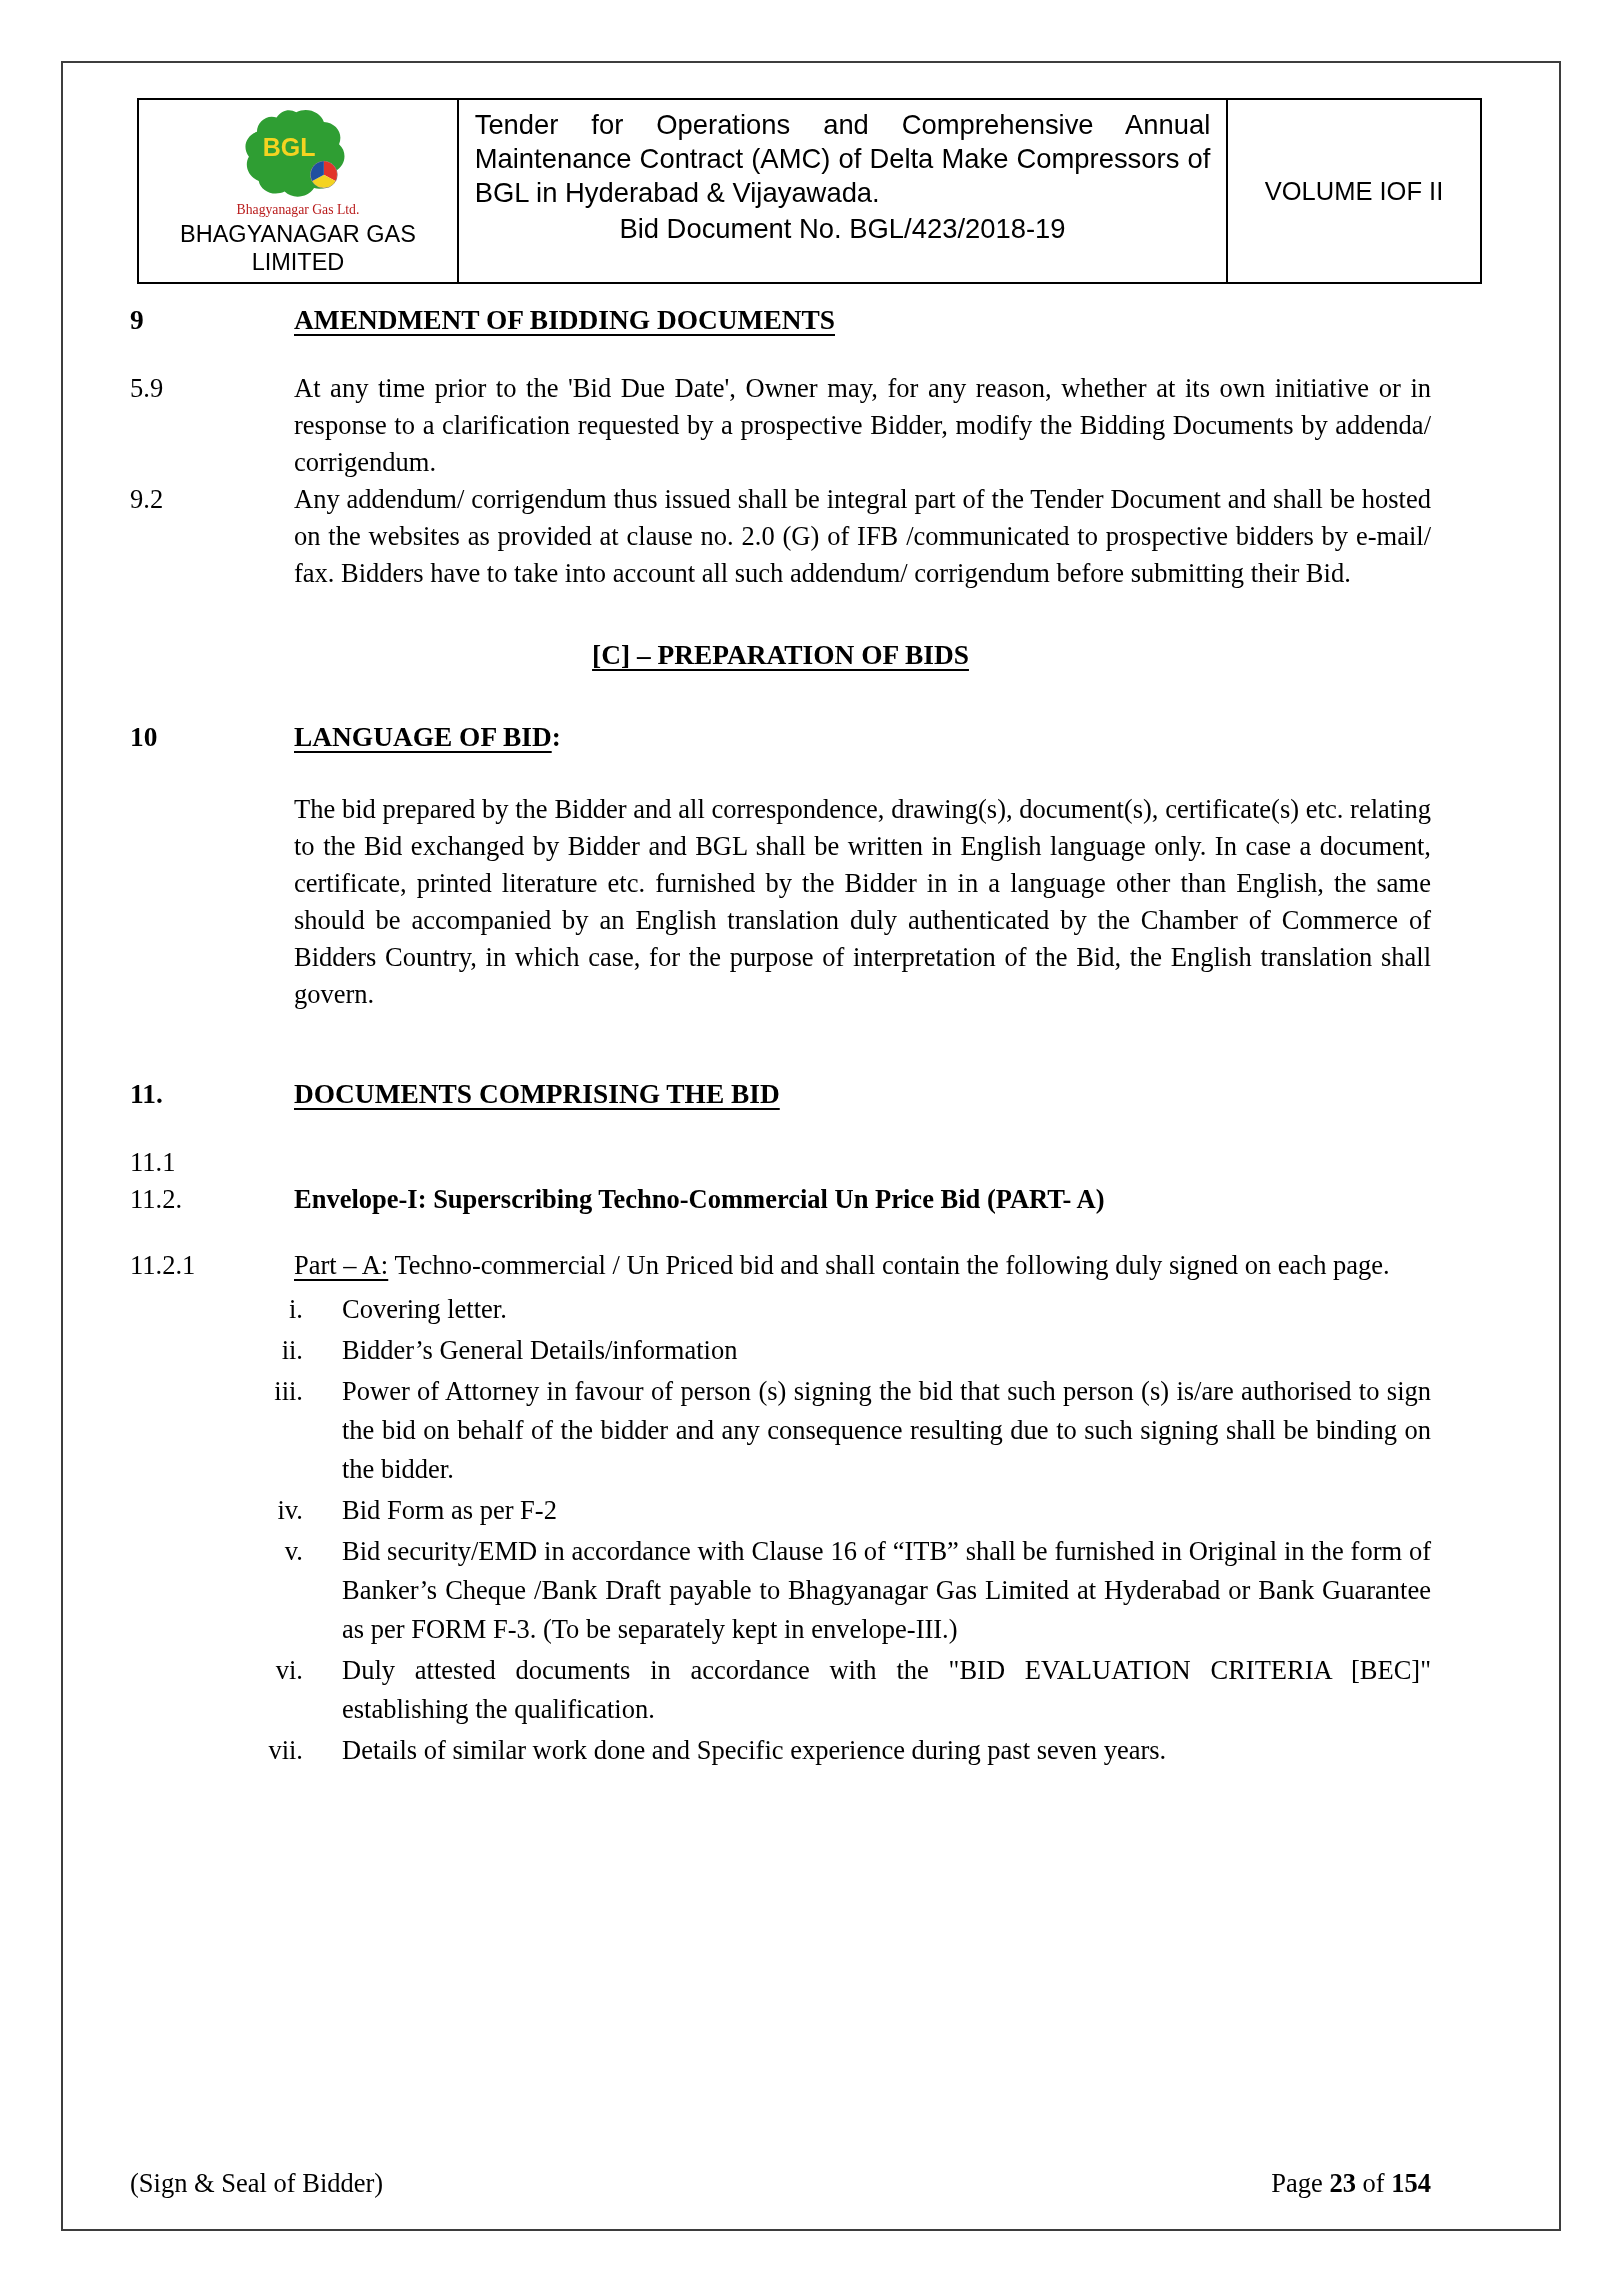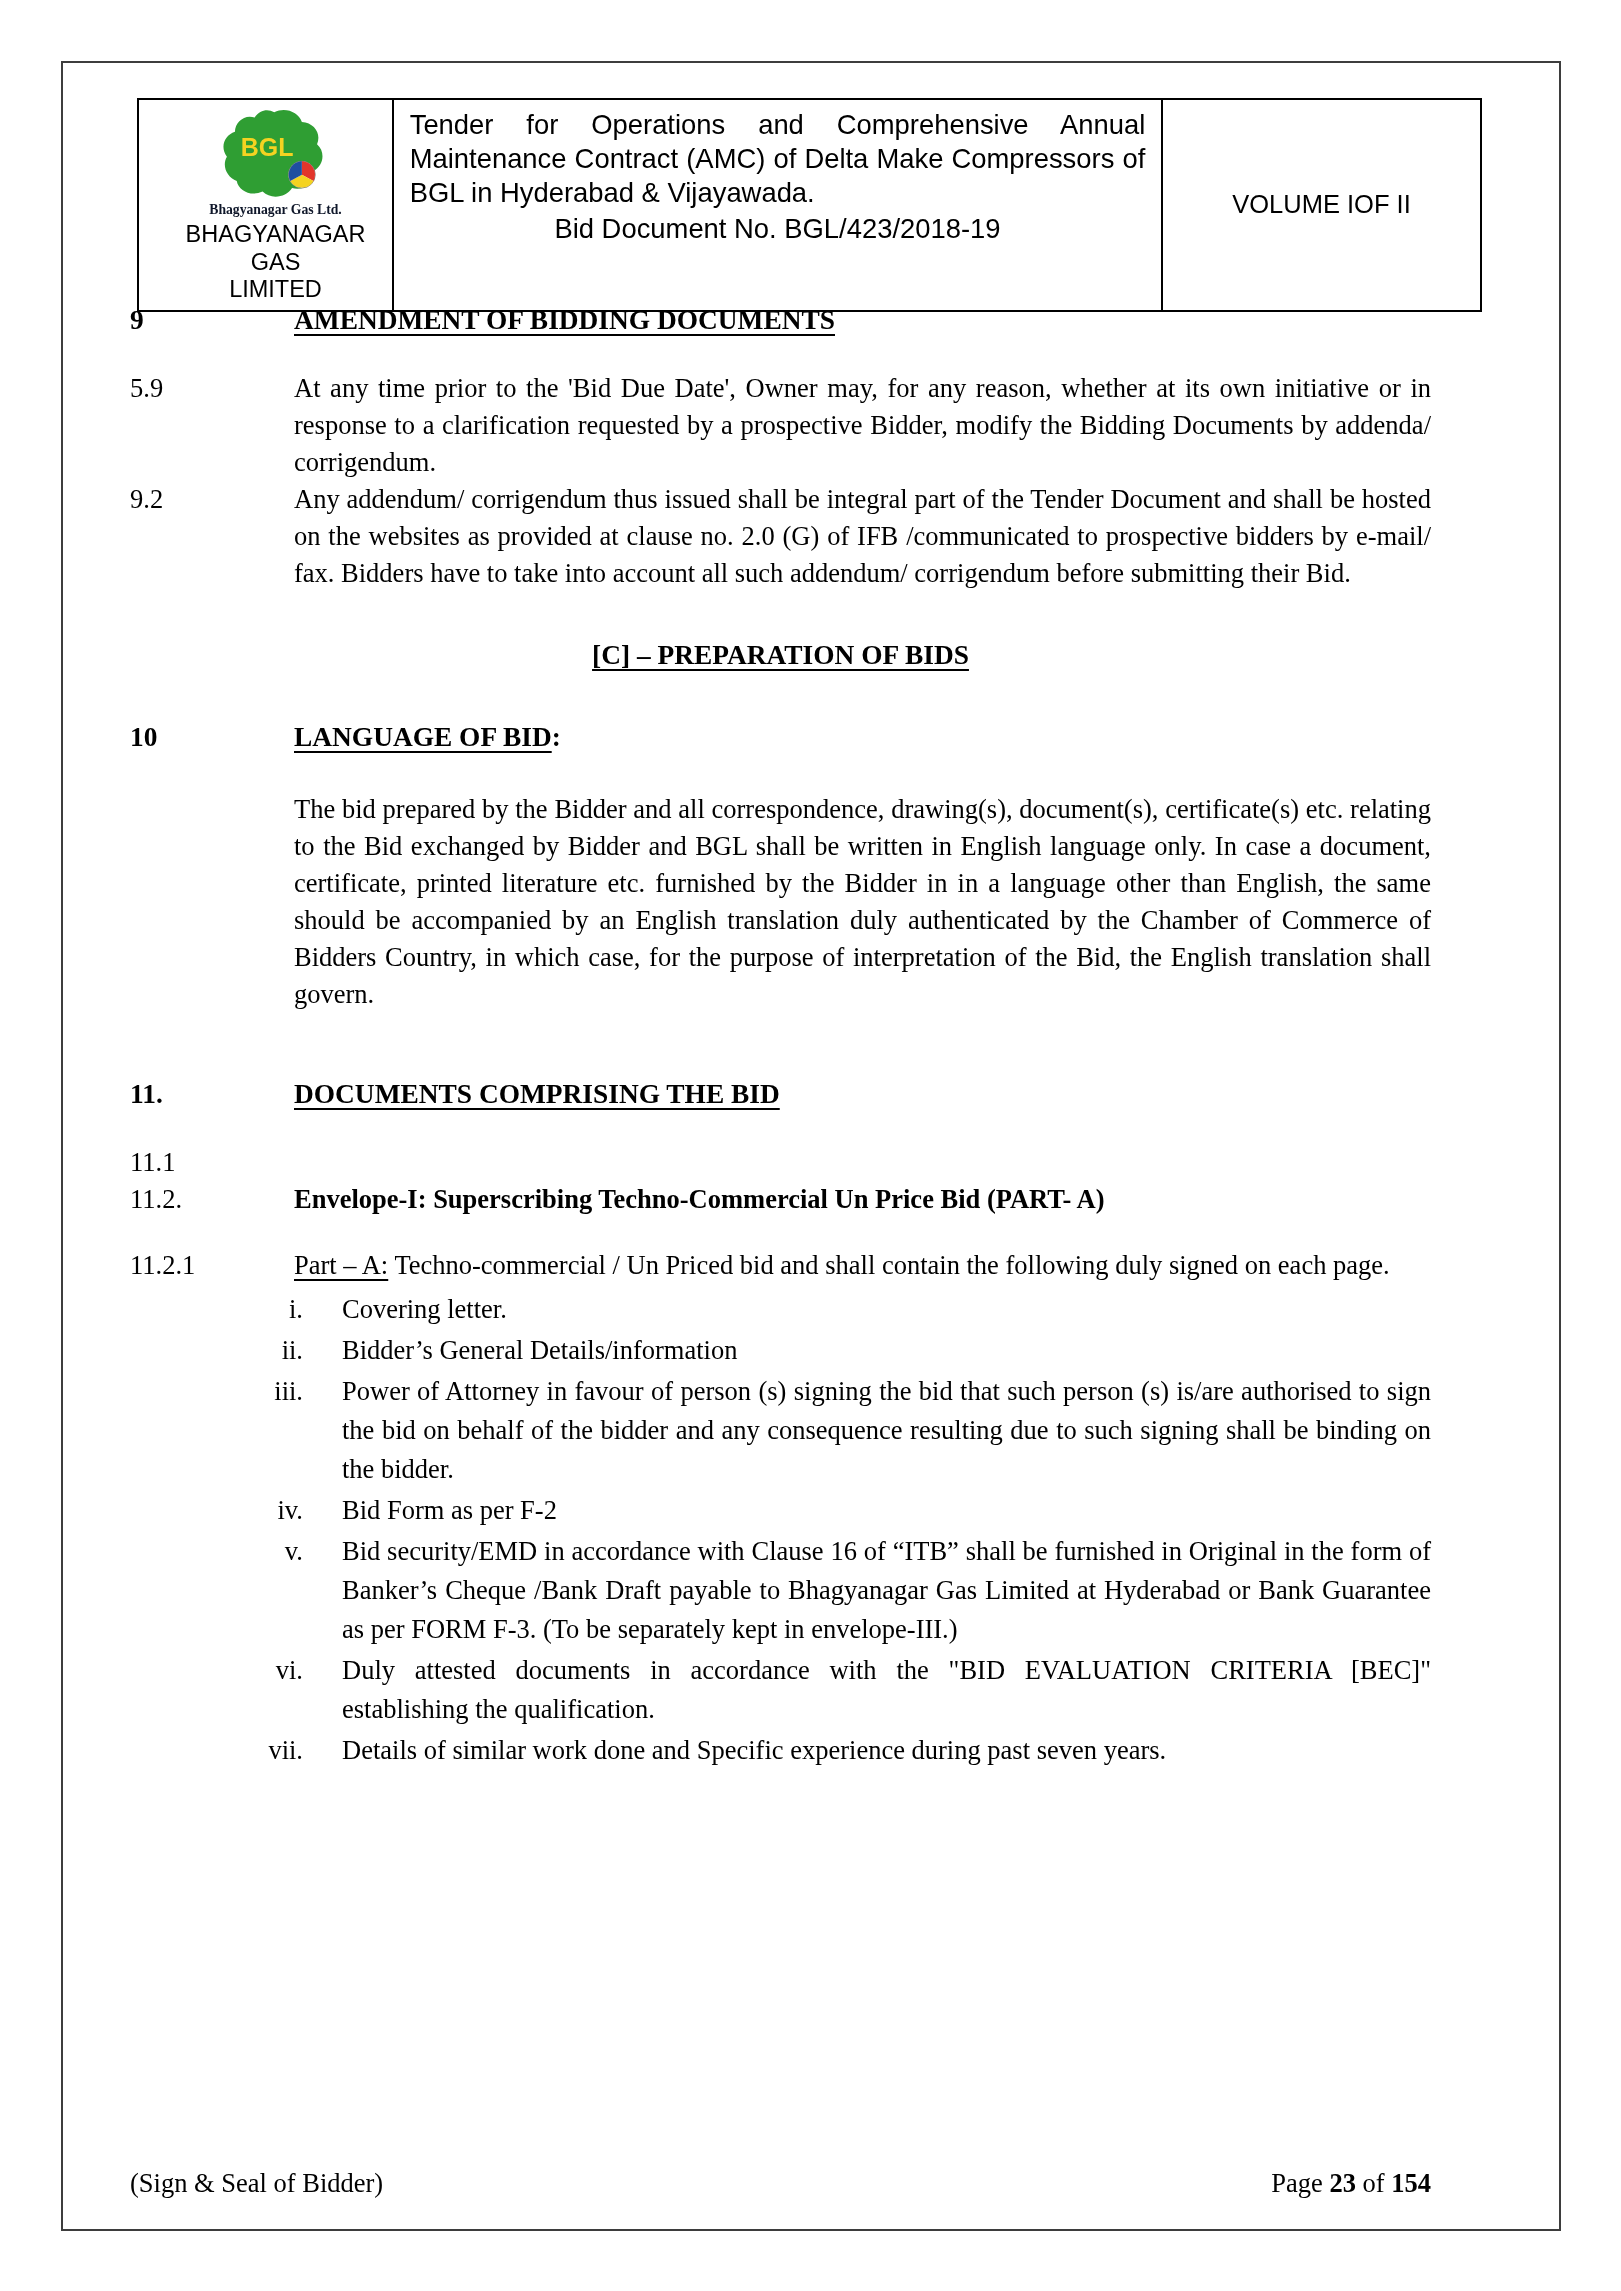--- a/index.html
+++ b/index.html
@@ -20,28 +20,28 @@
   }
 
   
   .header-table {
     position:absolute; left:137px; top:98px; width:1345px;
     display:flex;
     border:2px solid #000;
     background:#fff;
   }
   .logo-cell {
-    width:235px; border-right:2px solid #000;
+    width:320px; border-right:2px solid #000;
     padding:7.8px 5.9px 5.9px;
-    display:flex; flex-direction:column; align-items:center;margin-left:20px;
+    display:flex; flex-direction:column; align-items:center;
   }
   .logo-svg { width:116px; height:94px; display:block; }
   .logo-tagline {
     font-family:"Liberation Serif", serif;
-    font-size:13.7px; line-height:15.7px; color:#0f172a; font-weight:bold;
+    font-size:13.7px; line-height:15.7px; color:#b91c1c; font-weight:normal;
   }
   .company-name {
     margin-top:3.9px;
     font-family:"Liberation Sans", sans-serif;
     font-size:23.5px; line-height:27.4px; text-align:center; color:#000000;
   }
   .title-cell {
     width:769px; border-right:2px solid #000;
     padding:7.8px 15.7px 9.8px;
     font-family:"Liberation Sans", sans-serif;

